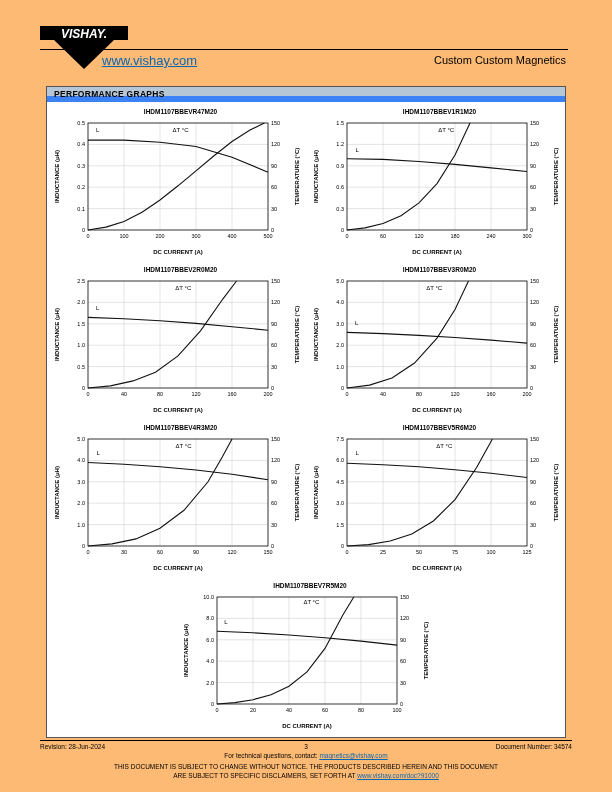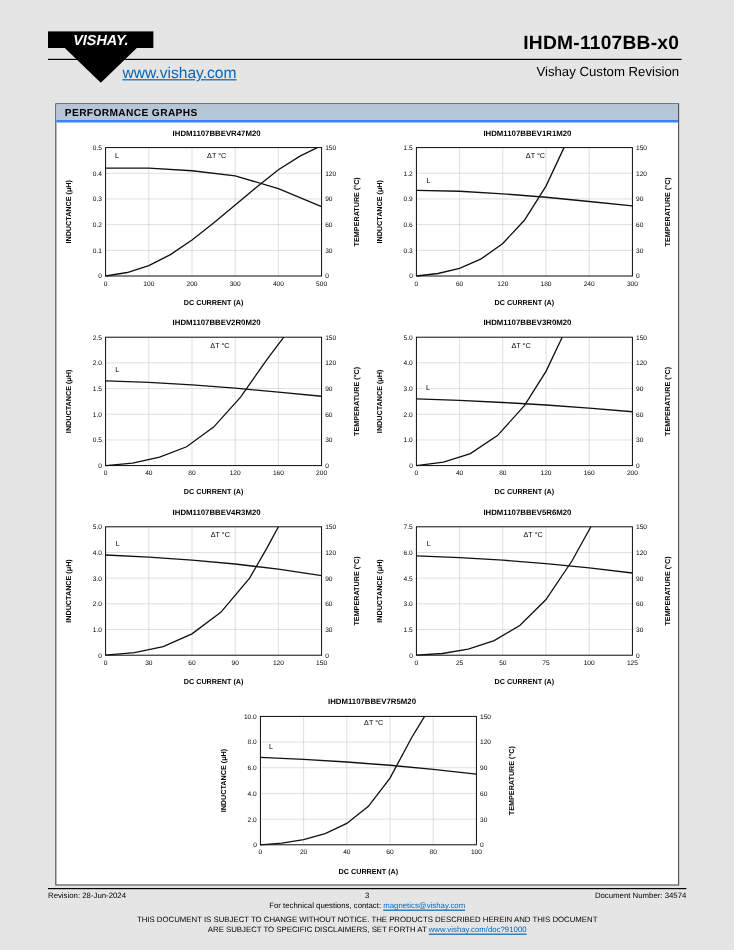--- a/index.html
+++ b/index.html
@@ -1,29 +1,29 @@
 <!DOCTYPE html>
 <html style="--link: #0a66b2; --section_bar: #b5c7d7; --curve: #111111; --grid: #c9c9c9;"><head>
 <meta charset="utf-8">
 <style>
   * { box-sizing: border-box; margin: 0; padding: 0; }
   html,body { background:#fff; }
   body { font-family: "Liberation Sans", sans-serif; color:#000; }
-  .page { position:relative; width:612px; height:792px; background:#e5e5e5; margin:0 auto; overflow:hidden; }
+  .page { position:relative; width:612px; height:792px; background:#fdba74; margin:0 auto; overflow:hidden; }
 
   
   .logo { position:absolute; left:40px; top:26px; width:88px; height:46px; }
   .website { position:absolute; left:102px; top:53px; font-size:13px; color:var(--link,#0a66b2); text-decoration:underline; cursor:pointer; }
   .part-number { position:absolute; right:46px; top:28px; font-size:16px; font-weight:bold; letter-spacing:0.2px; }
   .header-rule { position:absolute; left:40px; right:44px; top:49px; border-top:1.5px solid #000; }
   .subtitle { position:absolute; right:46px; top:54px; font-size:11px; }
 
   
   .graphs-box { position:absolute; left:46px; top:86px; width:520px; height:652px; border:1px solid #555; background:#fff; }
-  .graphs-header { height:15px; background:var(--section_bar,#b5c7d7); border-bottom:2px solid #3b82f6; font-size:8.5px; font-weight:bold; line-height:15px; padding-left:7px; letter-spacing:0.3px; }
+  .graphs-header { height:15px; background:var(--section_bar,#b5c7d7); border-bottom:6px solid #3b82f6; font-size:8.5px; font-weight:bold; line-height:15px; padding-left:7px; letter-spacing:0.3px; }
   .charts { display:grid; grid-template-columns:1fr 1fr; padding-top:6px; row-gap:10px; justify-items:center; }
   .chart { width:250px; }
   .chart.full { grid-column:1 / 3; }
   .chart-title { text-align:center; font-size:6.5px; font-weight:bold; margin-bottom:1px; padding-left:8px; }
   .plot svg { display:block; }
 
   
   .footer { position:absolute; left:40px; right:40px; top:740px; font-size:6.5px; }
   .footer-rule { border-top:1px solid #000; margin-bottom:2px; }
   .footer-row { position:relative; height:8px; }
@@ -40,23 +40,22 @@
 <div class="page">
 
   <div class="logo">
     <svg width="88" height="46" viewBox="0 0 88 46">
       <rect x="0" y="0" width="88" height="14" fill="#000"></rect>
       <text x="44" y="11.5" fill="#fff" font-size="12" font-weight="bold" font-style="italic" text-anchor="middle" font-family="Liberation Sans, sans-serif">VISHAY.</text>
       <polygon points="14,14 74,14 44,43" fill="#000"></polygon>
     </svg>
   </div>
   <a class="website">www.vishay.com</a>
-  <div class="part-number">IHDM-1107BB-x0</div>
   <div class="header-rule"></div>
-  <div class="subtitle">Vishay Custom Revision</div>
+  <div class="subtitle">Custom Custom Magnetics</div>
 
   <div class="graphs-box">
     <div class="graphs-header">PERFORMANCE GRAPHS</div>
     <div class="charts">
 
       <figure class="chart">
         <figcaption class="chart-title">IHDM1107BBEVR47M20</figcaption>
         <div class="plot">
             <svg width="250" height="140" font-family="Liberation Sans, sans-serif">
               <rect x="36" y="7" width="180" height="107" fill="#fff"></rect>

